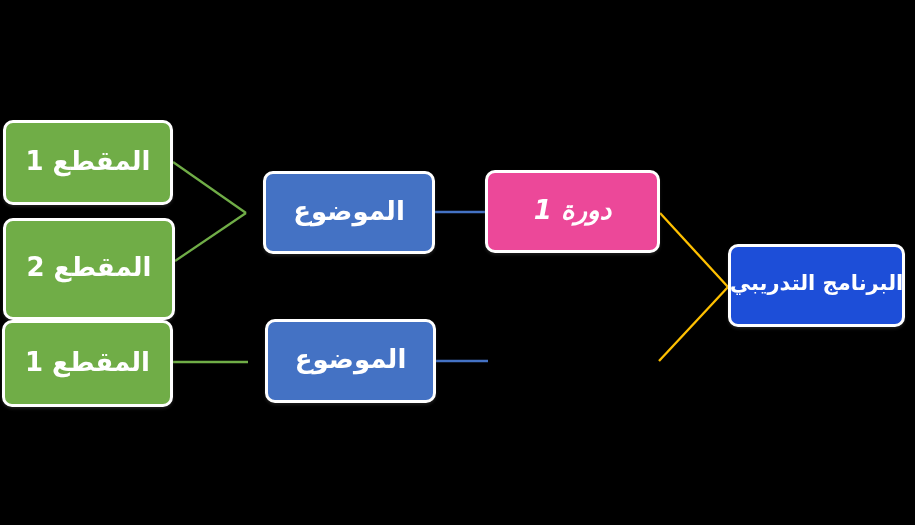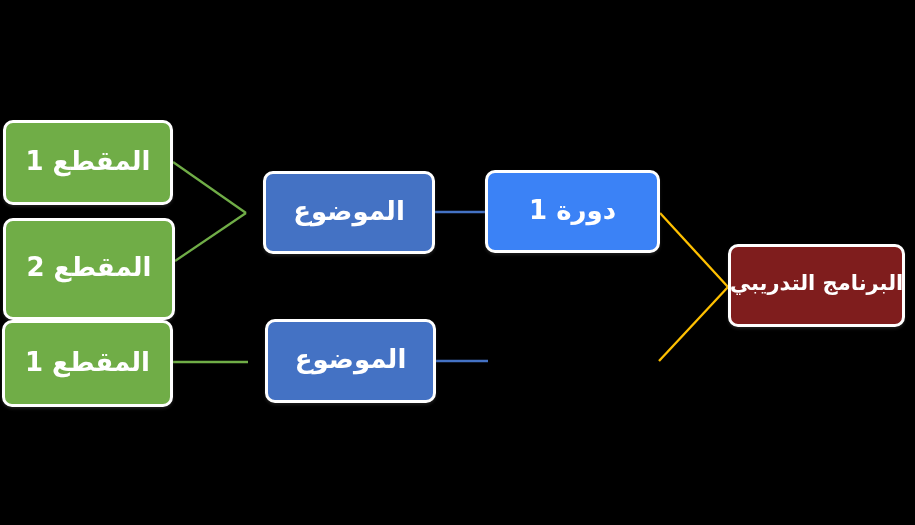--- a/index.html
+++ b/index.html
@@ -41,22 +41,22 @@
     font-weight: bold;
     font-size: 26px;
     line-height: 1;
     white-space: nowrap;
     text-align: left;
     direction: ltr; 
     padding-bottom: 4px;
   }
   .node.green  { background: #70AD47; }
   .node.blue   { background: #4472C4; margin-left: 20px; }
-  .node.gold   { background: #3b82f6; }
-  .node.orange { background: #7f1d1d; }
+  .node.gold   { background: #ec4899; font-style: italic; }
+  .node.orange { background: #1d4ed8; }
   .node.orange .label { font-size: 21px; }
 
   
   #n-segment-1-top    { left: 3px;   top: 120px; width: 170px; height: 85px; }
   #n-segment-2        { left: 3px;   top: 218px; width: 172px; height: 102px; }
   #n-segment-1-bottom { left: 2px;   top: 320px; width: 171px; height: 87px; }
   #n-topic-1          { left: 243px; top: 171px; width: 172px; height: 83px; }
   #n-topic-2          { left: 245px; top: 319px; width: 171px; height: 84px; }
   #n-course-1         { left: 485px; top: 170px; width: 175px; height: 83px; }
   #n-course-2         { left: 486px; top: 319px; width: 173px; height: 86px; }

